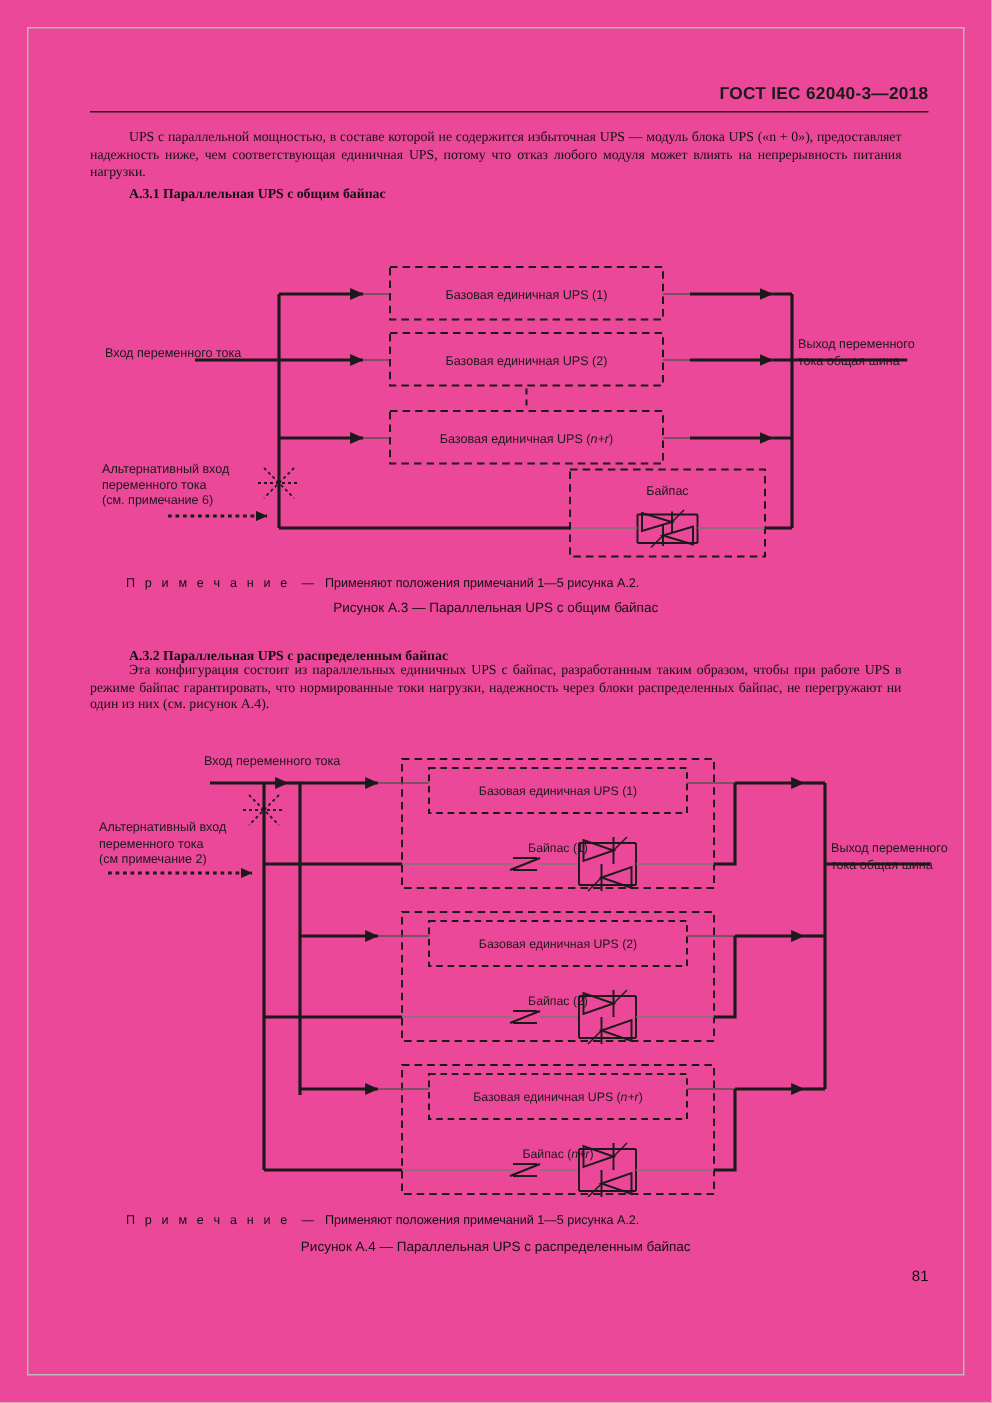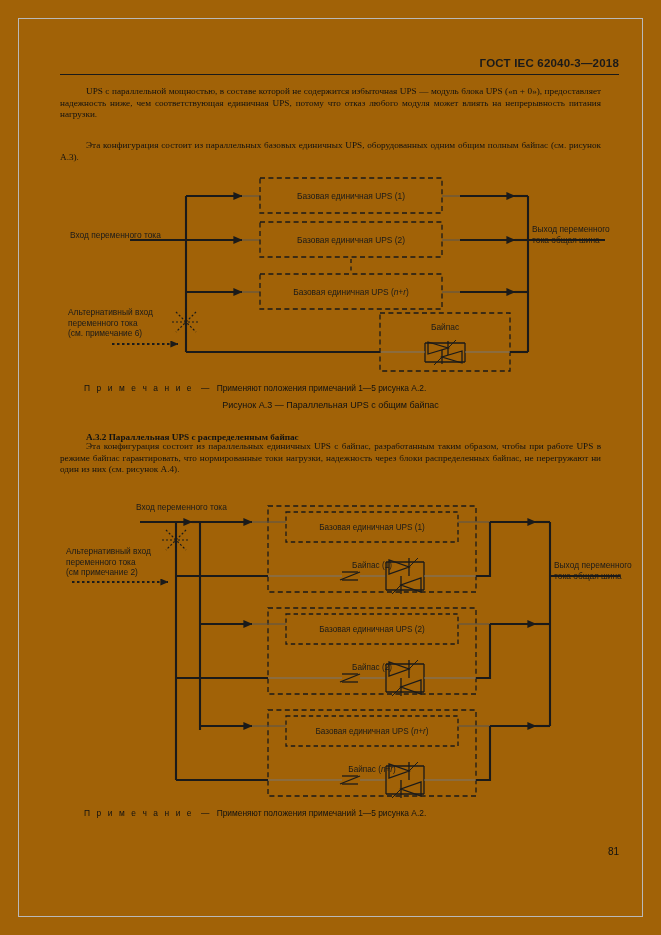--- a/index.html
+++ b/index.html
@@ -1,19 +1,19 @@
 <!DOCTYPE html>
 <html><head>
 <meta charset="utf-8">
 <style>
   html,body{margin:0;padding:0;background:#e8e8e8;}
   body{font-family:"Liberation Sans",sans-serif;}
   .page{
     position:relative;width:661px;height:935px;margin:0 auto;
-    background:#a16207;overflow:hidden;
+    background:#ec4899;overflow:hidden;
     box-sizing:border-box;
   }
   .frame{
     position:absolute;left:18px;top:18px;width:625px;height:899px;
     border:1px solid #b9b9b9;box-sizing:border-box;
   }
   .hdr{
     position:absolute;right:42px;top:57px;
     font-size:11.5px;font-weight:bold;color:#1a1a1a;letter-spacing:.2px;
   }
@@ -45,21 +45,21 @@
 <body>
 
 <div class="page">
   <div class="frame"></div>
 
   <div class="hdr">ГОСТ IEC 62040-3—2018</div>
   <div class="hdr-rule"></div>
 
   <div class="para ind" style="top:86px;">UPS с параллельной мощностью, в составе которой не содержится избыточная UPS — модуль блока UPS («n + 0»), предоставляет надежность ниже, чем соответствующая единичная UPS, потому что отказ любого модуля может влиять на непрерывность питания нагрузки.</div>
 
-  <div class="para ind" style="top:140px;">Эта конфигурация состоит из параллельных базовых единичных UPS, оборудованных одним общим полным байпас (см. рисунок А.3).</div>
+  <div class="para hd" style="top:124px;text-indent:26px;">A.3.1  Параллельная UPS с общим байпас</div>
 
   <div class="fig" style="left:60px;top:170px;">
     <svg width="545" height="205" viewBox="0 0 545 205">
       <defs>
         <marker id="ar3" markerWidth="9" markerHeight="8" refX="8.6" refY="4" orient="auto" markerUnits="userSpaceOnUse">
           <path d="M0,0 L9,4 L0,8 z" fill="#1a1a1a"></path>
         </marker>
         <marker id="ar3s" markerWidth="8" markerHeight="7" refX="7.6" refY="3.5" orient="auto" markerUnits="userSpaceOnUse">
           <path d="M0,0 L8,3.5 L0,7 z" fill="#1a1a1a"></path>
         </marker>
@@ -303,15 +303,16 @@
       <div>Выход переменного</div>
       <div>тока общая шина</div>
     </div>
   </div>
 
   <div class="note" style="top:808px;">
     <span class="sp">П р и м е ч а н и е</span>
     <span style="padding:0 5px;">—</span>
     <span>Применяют положения примечаний 1—5 рисунка А.2.</span>
   </div>
+  <div class="cap" style="top:826px;">Рисунок А.4 — Параллельная UPS с распределенным байпас</div>
 
   <div class="pno">81</div>
 </div>
 
 </body></html>

